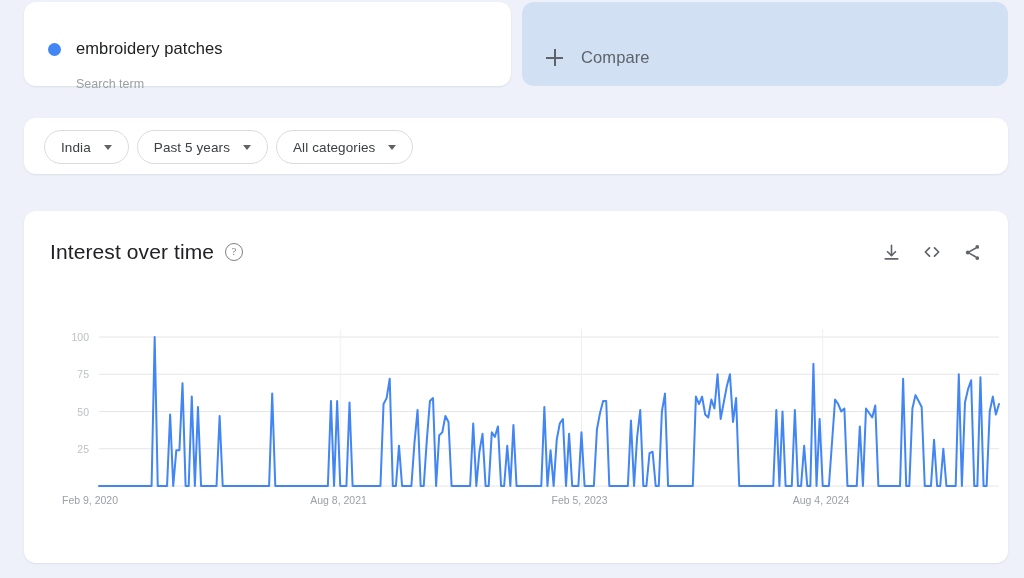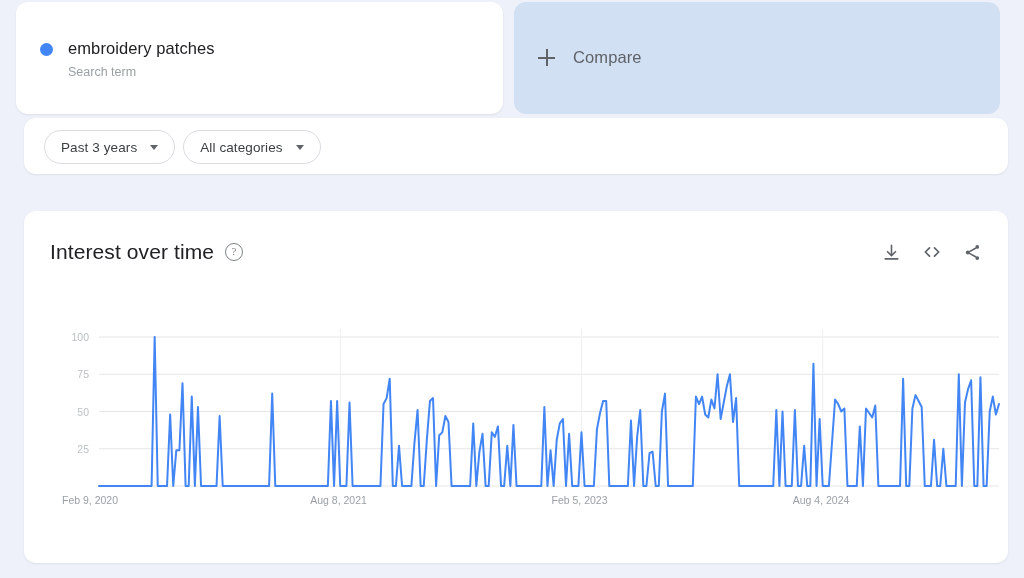--- a/index.html
+++ b/index.html
@@ -12,24 +12,24 @@
     height: 578px;
     background: #eef1f9;
     font-family: "Liberation Sans", sans-serif;
     overflow: hidden;
     position: relative;
   }
 
   
   .top-row {
     position: absolute;
-    left: 16px;
+    left: 24px;
     top: 2px;
     width: 984px;
-    height: 112px;
+    height: 84px;
     display: flex;
     gap: 11px;
   }
 
   .term-card {
     width: 487px;
     background: #ffffff;
     border-radius: 12px;
     position: relative;
     box-shadow: 0 1px 2px rgba(60,64,67,0.10);
@@ -54,21 +54,21 @@
   .term-title {
     font-size: 16.5px;
     color: #202124;
     line-height: 20px;
     letter-spacing: .1px;
   }
   .term-sub {
     font-size: 12.5px;
     color: #9aa0a6;
     line-height: 16px;
-    margin-top: 6px;
+    margin-top: 18px;
   }
 
   .compare-card {
     flex: 1;
     background: #d2e0f4;
     border-radius: 12px;
     position: relative;
   }
   .compare-inner {
     position: absolute;
@@ -213,23 +213,27 @@
       <span class="plus-icon"></span>
       <span class="compare-label">Compare</span>
     </div>
   </div>
 
 </div>
 
 <div class="filter-card">
   <div class="filters">
 
-
     <div class="chip">
-      <span class="chip-label">Past 3 years</span>
+      <span class="chip-label">India</span>
+      <span class="caret"></span>
+    </div>
+
+    <div class="chip">
+      <span class="chip-label">Past 5 years</span>
       <span class="caret"></span>
     </div>
 
     <div class="chip">
       <span class="chip-label">All categories</span>
       <span class="caret"></span>
     </div>
 
 
   </div>

